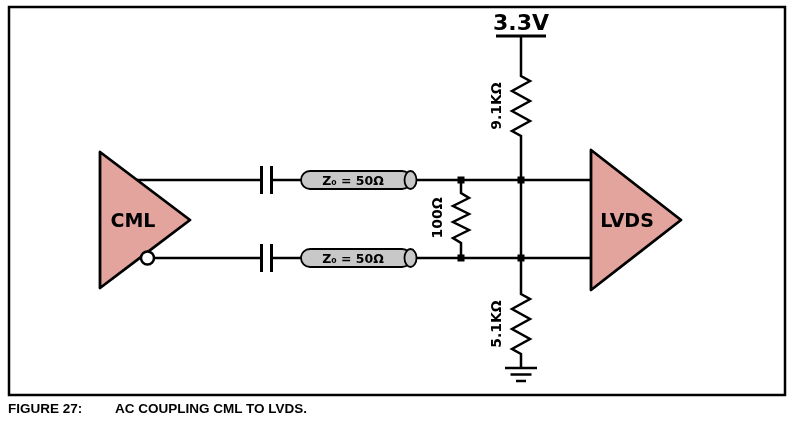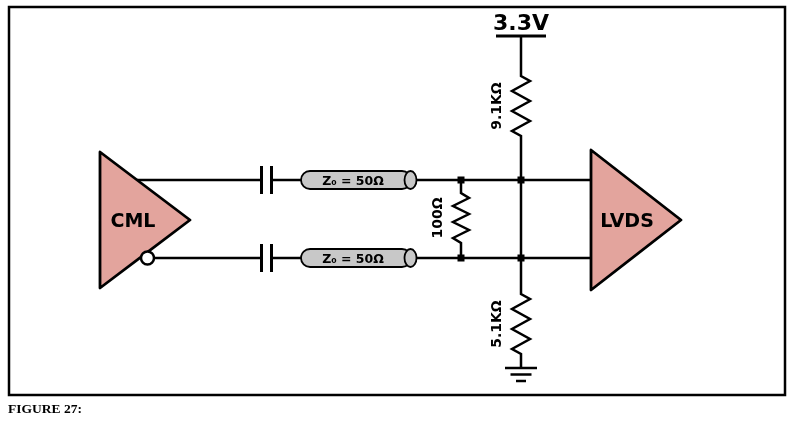--- a/index.html
+++ b/index.html
@@ -17,21 +17,21 @@
   .bubble{fill:#fff;stroke:#000;stroke-width:2.5;}
   .lbl{font-family:"DejaVu Sans","Liberation Sans",sans-serif;fill:#000;}
   .lbl-supply{font-size:22px;font-weight:bold;}
   .lbl-res{font-size:14px;font-weight:bold;}
   .lbl-gate{font-size:19px;font-weight:bold;}
   .lbl-tline{font-size:12.5px;font-weight:600;}
   .caption{
     position:absolute;left:8px;top:401px;display:flex;align-items:baseline;
     font-weight:bold;font-size:13.5px;color:#000;white-space:nowrap;
   }
-  .caption .cap-label{width:107px;flex:0 0 auto;font-family:Liberation Serif, serif;}
+  .caption .cap-label{width:107px;flex:0 0 auto;}
 </style>
 </head>
 <body>
 
 <div class="stage">
   <svg width="794" height="421" viewBox="0 0 794 421">
 
     <rect class="frame" x="9" y="7" width="776" height="388"></rect>
 
     <line class="wire" x1="137" y1="180" x2="261" y2="180"></line>
@@ -88,14 +88,15 @@
     <polygon class="triangle" points="100,152 190,220 100,288"></polygon>
     <text class="lbl lbl-gate" x="133" y="227" text-anchor="middle">CML</text>
     <circle class="bubble" cx="147.5" cy="258" r="6.5"></circle>
 
     <polygon class="triangle" points="591,150 681,220 591,290"></polygon>
     <text class="lbl lbl-gate" x="627" y="227" text-anchor="middle">LVDS</text>
   </svg>
 
   <div class="caption">
     <span class="cap-label">FIGURE 27:</span>
+    <span class="cap-title">AC COUPLING CML TO LVDS.</span>
   </div>
 </div>
 
 </body></html>

